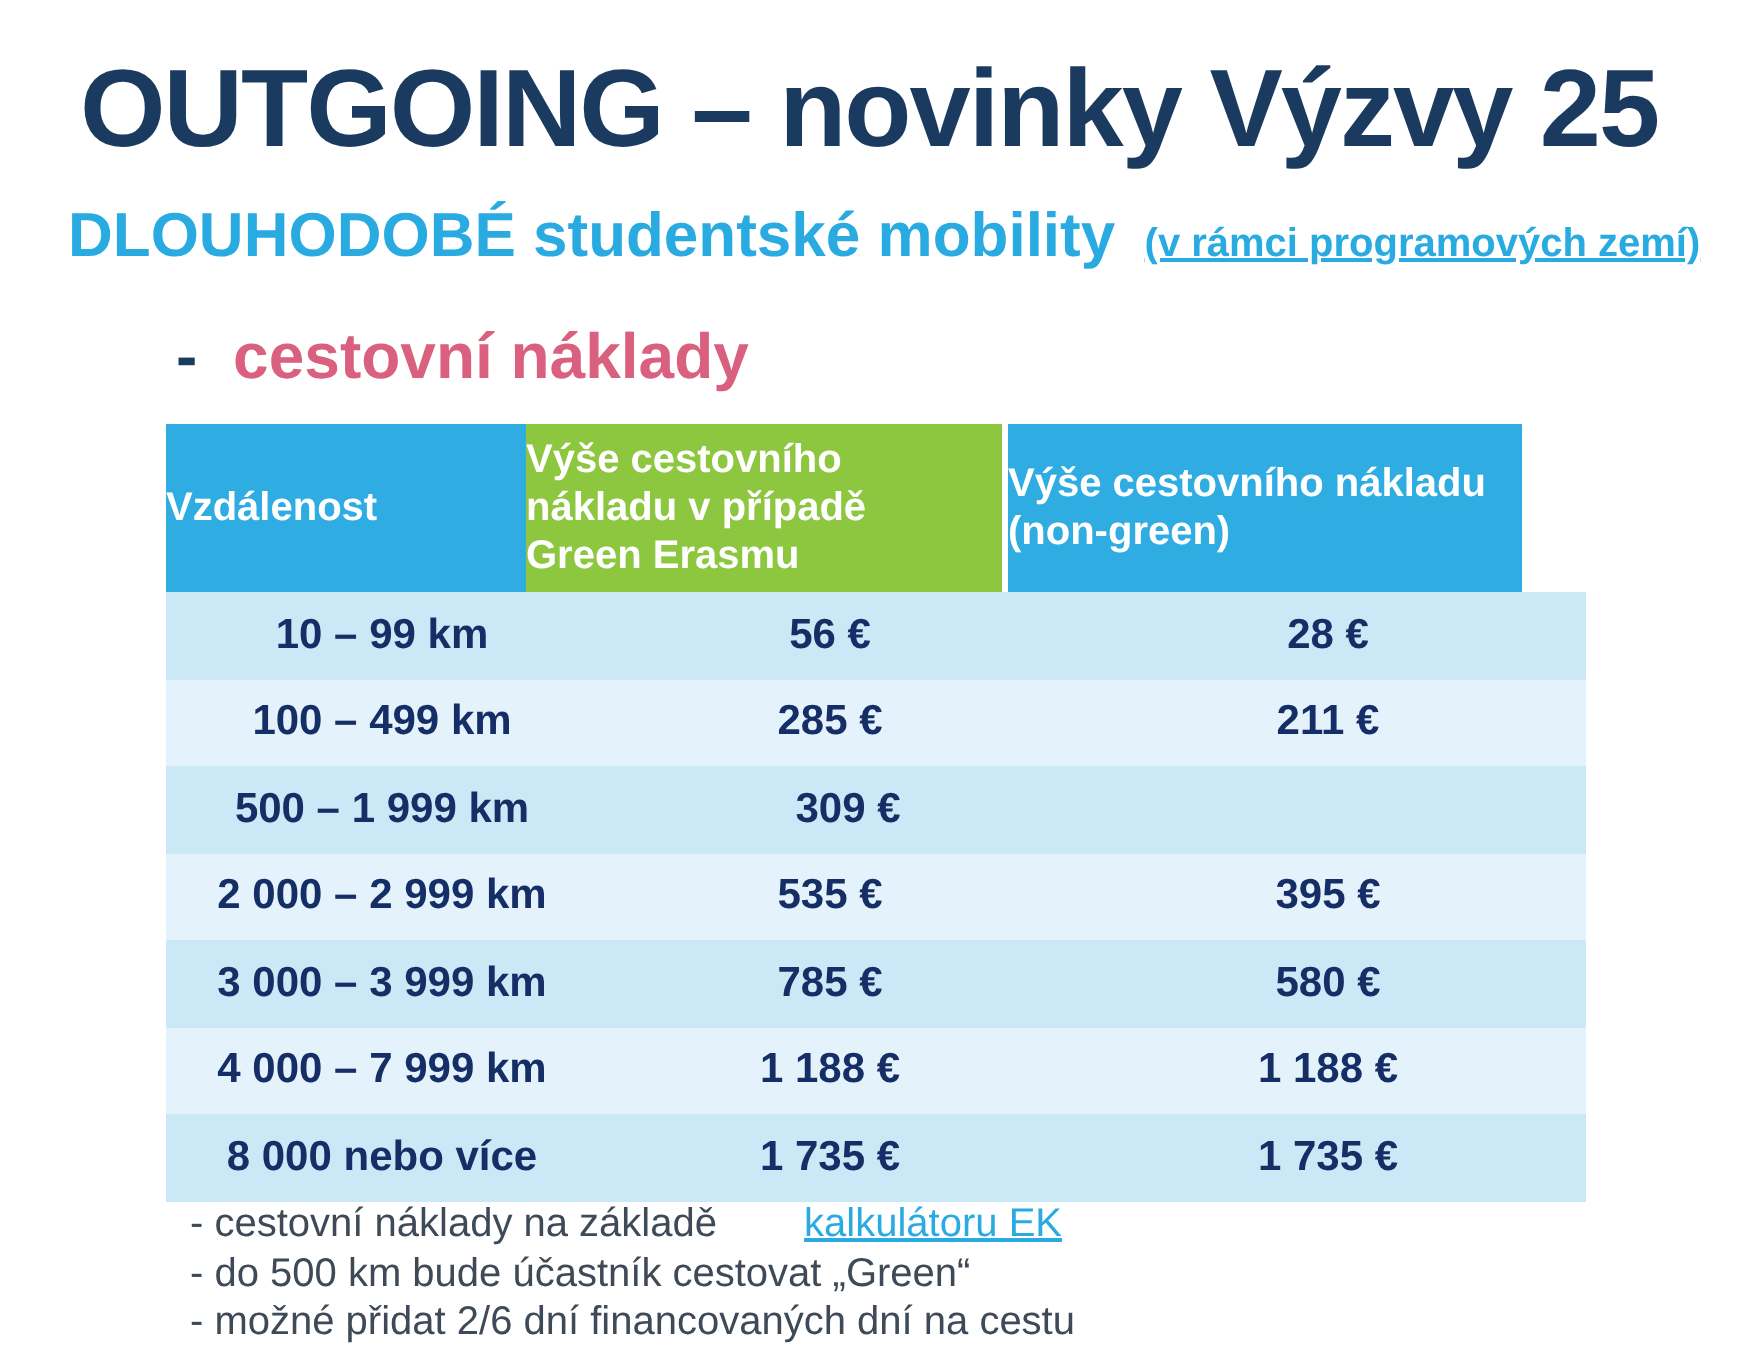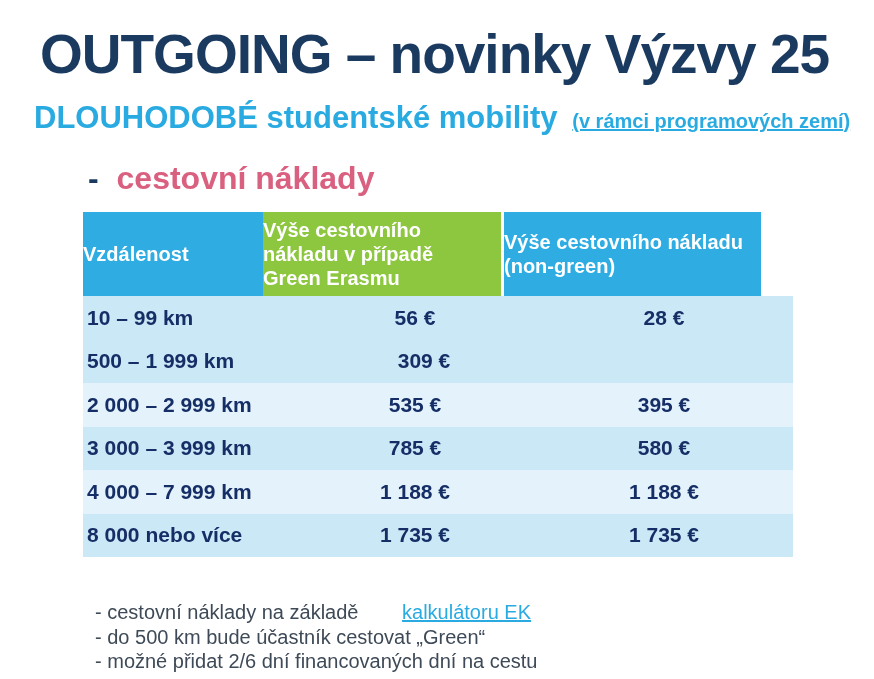--- a/index.html
+++ b/index.html
@@ -72,21 +72,21 @@
     display: flex;
     height: 43.5px;
     align-items: center;
     font-weight: 700;
     font-size: 21px;
     color: var(--cell-navy);
   }
   .tr.odd  { background: var(--row-dark); }
   .tr.even { background: var(--row-light); }
   .td { box-sizing: border-box; }
-  .td-distance { width: 212px; padding-left: 4px; text-align: left; }
+  .td-distance { width: 212px; padding-left: 4px; text-align: center; }
   .td-green    { width: 240px; text-align: center; }
   .td-nongreen { width: 258px; text-align: center; }
 
   .notes {
     position: absolute;
     left: 95px;
     top: 600px;
     font-size: 20px;
     line-height: 24.5px;
     color: var(--note-text);
@@ -125,20 +125,25 @@
       <div class="th-gap"></div>
       <div class="th th-nongreen">Výše cestovního nákladu
 (non-green)</div>
     </div>
 
     <div class="tr odd">
       <div class="td td-distance">10 – 99 km</div>
       <div class="td td-green">56 €</div>
       <div class="td td-nongreen">28 €</div>
     </div>
+    <div class="tr even">
+      <div class="td td-distance">100 – 499 km</div>
+      <div class="td td-green">285 €</div>
+      <div class="td td-nongreen">211 €</div>
+    </div>
     <div class="tr odd">
       <div class="td td-distance">500 – 1 999 km</div>
       <div class="td td-nongreen">309 €</div>
     </div>
     <div class="tr even">
       <div class="td td-distance">2 000 – 2 999 km</div>
       <div class="td td-green">535 €</div>
       <div class="td td-nongreen">395 €</div>
     </div>
     <div class="tr odd">

